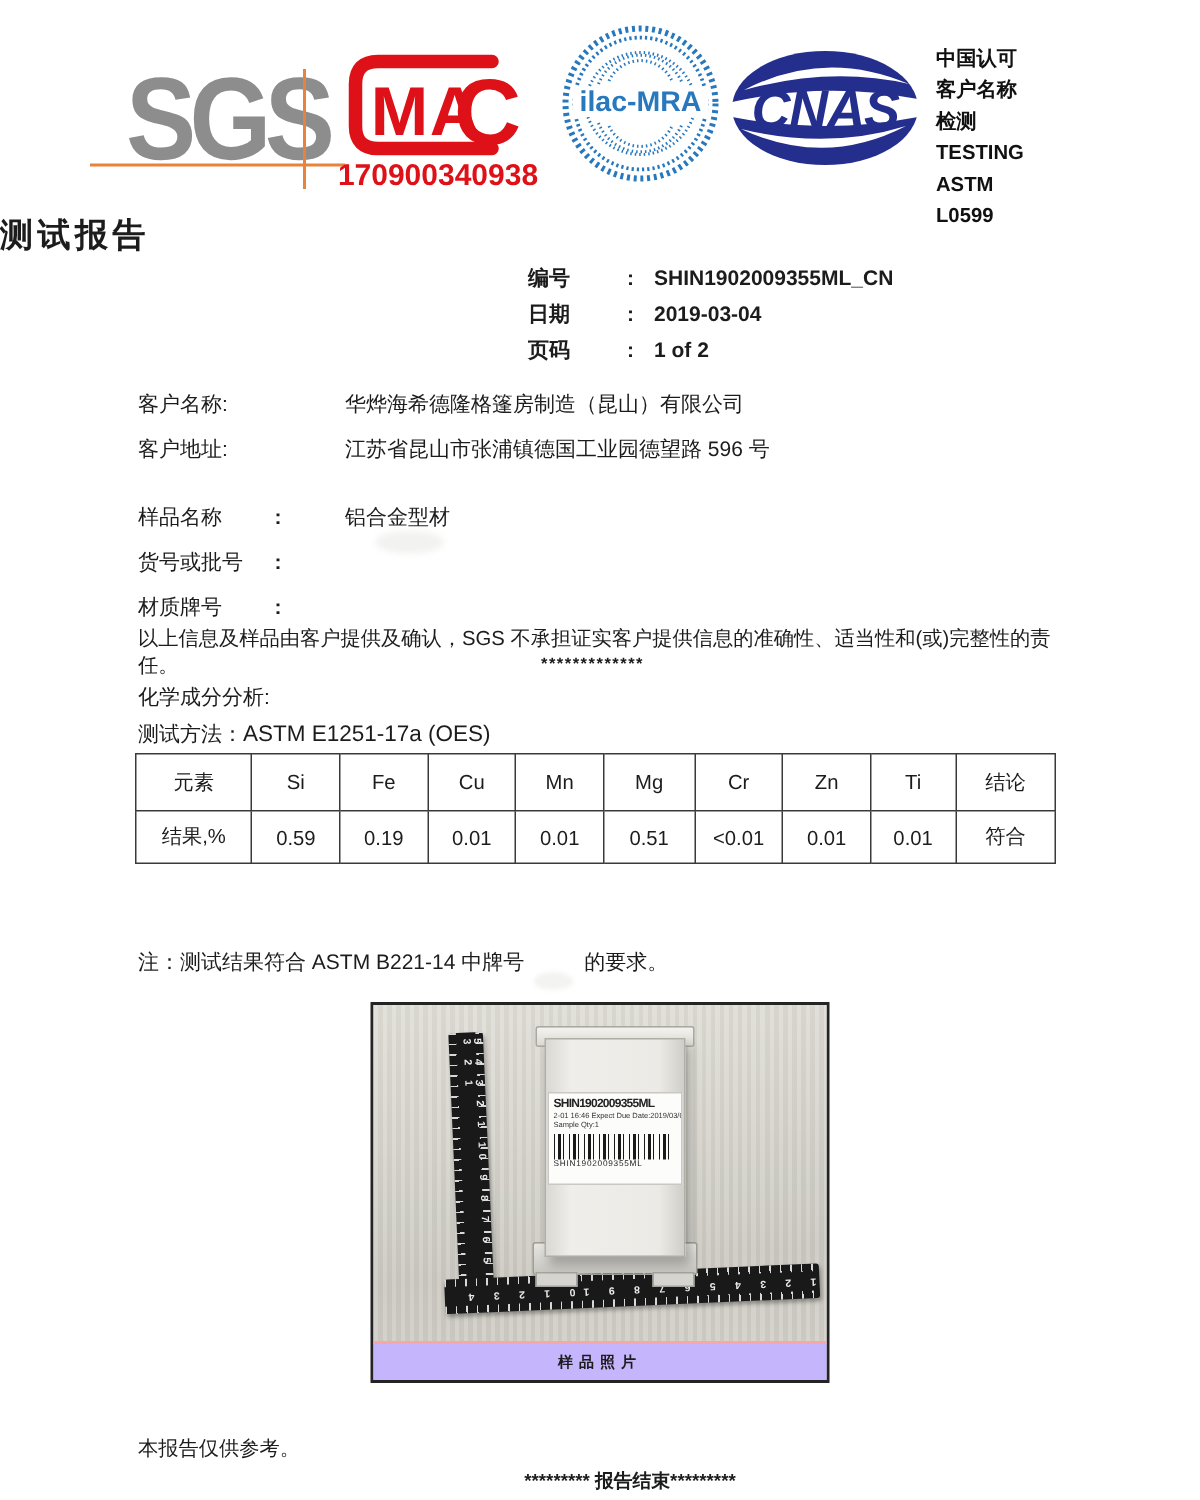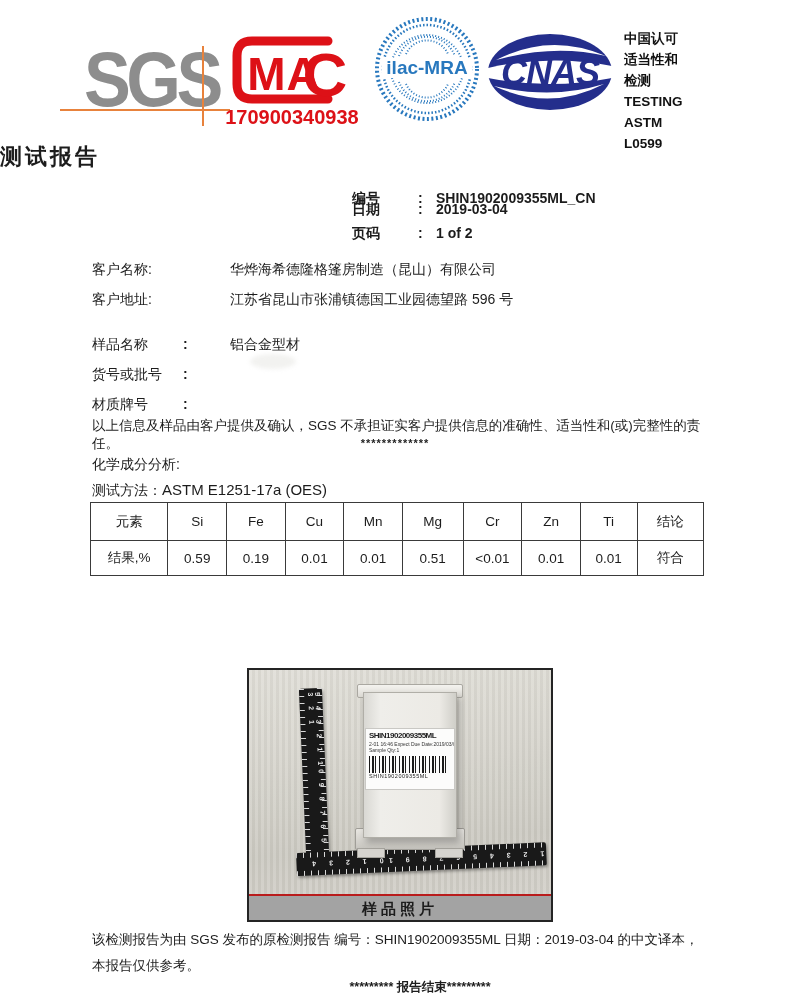--- a/index.html
+++ b/index.html
@@ -52,22 +52,22 @@
   .note-line { position:absolute; left:92px; top:633px; font-size:14px; font-weight:500; }
   .note-gap { display:inline-block; width:40px; position:relative; }
   .note-gap i { position:absolute; left:6px; top:2px; width:26px; height:12px; background:#f3f3f1; border-radius:50%; filter:blur(1.5px); }
 
   
   .photo-box { position:absolute; left:247px; top:668px; width:306px; height:254px; border:2px solid #242424; background:#fff; }
   .photo { position:relative; width:100%; height:224px; overflow:hidden;
     background:linear-gradient(175deg,#e0ded7 0%,#d6d4cc 40%,#cbc9c1 75%,#d2cfc8 100%); }
   .photo::before { content:""; position:absolute; inset:0;
     background:repeating-linear-gradient(90deg,rgba(255,255,255,.10) 0 3px,rgba(0,0,0,.03) 3px 6px); }
-  .caption { height:26px; border-top:2px solid #b91c1c; text-align:center; font-size:15px;
-    font-weight:600; line-height:26px; letter-spacing:4px; background:#a3a3a3; }
+  .caption { height:26px; border-top:2px solid #fca5a5; text-align:center; font-size:10px;
+    font-weight:600; line-height:26px; letter-spacing:4px; background:#c4b5fd; }
 
   .ruler { position:absolute; left:30px; top:8px; width:268px; height:206px; transform:rotate(-2.5deg); }
   .arm { position:absolute; background:#191919; border-radius:2px; box-shadow:1px 2px 3px rgba(0,0,0,.35); }
   .arm-v { left:24px; top:6px; width:23px; height:174px; }
   .arm-h { left:14px; top:170px; width:250px; height:23px; }
   .ticks-v-l,.ticks-v-r { position:absolute; top:0; width:5px; height:100%;
     background:repeating-linear-gradient(180deg,#d8d8d8 0 1px,transparent 1px 7px); }
   .ticks-v-l{left:0;} .ticks-v-r{right:0;}
   .ticks-h-t,.ticks-h-b { position:absolute; left:0; height:5px; width:100%;
     background:repeating-linear-gradient(90deg,#d8d8d8 0 1px,transparent 1px 7px); }
@@ -134,29 +134,29 @@
   <svg class="cnas-svg" width="128" height="80" viewBox="0 0 128 80">
     <ellipse cx="64" cy="40" rx="62" ry="38" fill="#242e8c"></ellipse>
     <path d="M10,28 Q64,0 120,24 Q68,12 10,28 Z" fill="#ffffff"></path>
     <path d="M8,54 Q64,80 118,52 Q66,68 8,54 Z" fill="#ffffff"></path>
     <path d="M2,36 Q64,22 126,34 L126,46 Q64,58 2,46 Z" fill="#ffffff"></path>
     <text x="64" y="53" font-size="36" font-weight="bold" font-style="italic" fill="#242e8c" font-family="Liberation Sans, sans-serif" text-anchor="middle" letter-spacing="-1">CNAS</text>
   </svg>
 
   <div class="accred">
     <div>中国认可</div>
-    <div>适当性和</div>
+    <div>客户名称</div>
     <div>检测</div>
     <div>TESTING</div>
     <div>ASTM L0599</div>
   </div>
 
   <div class="report-title">测试报告</div>
 
-  <div class="hfield" style="top:190px">
+  <div class="hfield" style="top:177px">
     <span class="lbl">编号</span><span class="col">:</span><span>SHIN1902009355ML_CN</span>
   </div>
   <div class="hfield" style="top:201px">
     <span class="lbl">日期</span><span class="col">:</span><span>2019-03-04</span>
   </div>
   <div class="hfield" style="top:225px">
     <span class="lbl">页码</span><span class="col">:</span><span>1 of  2</span>
   </div>
 
   <div class="info-row" style="top:261px">
@@ -219,20 +219,23 @@
       <td>0.01</td>
       <td>0.51</td>
       <td>&lt;0.01</td>
       <td>0.01</td>
       <td>0.01</td>
       <td>符合</td>
     </tr>
   </tbody>
     </table>
 
+  <div class="note-line">
+    <span>注：测试结果符合 ASTM B221-14 中牌号</span><span class="note-gap"><i></i></span><span>的要求。</span>
+  </div>
 
   <div class="photo-box">
     <div class="photo">
       <div class="ruler">
         <div class="arm arm-v">
           <div class="ticks-v-l"></div>
             <div class="ticks-v-r"></div>
           <div class="nums-v">5 4 3 2 1 10 9 8 7 6 5 4 3 2 1</div>
         </div>
         <div class="arm arm-h">
@@ -250,17 +253,16 @@
         <div class="l1">SHIN1902009355ML</div>
         <div class="l2">2-01 16:46  Expect Due Date:2019/03/04</div>
         <div class="l3">Sample Qty:1</div>
         <div class="barcode"></div>
         <div class="l4">SHIN1902009355ML</div>
       </div>
     </div>
     <div class="caption">样品照片</div>
   </div>
 
-  <div class="f-line1">该检测报告为由 SGS 发布的原检测报告 编号：SHIN1902009355ML  日期：2019-03-04 的中文译本，</div>
   <div class="f-line2">本报告仅供参考。</div>
   <div class="f-end">********* 报告结束*********</div>
 
 </div>
 
 </body></html>

